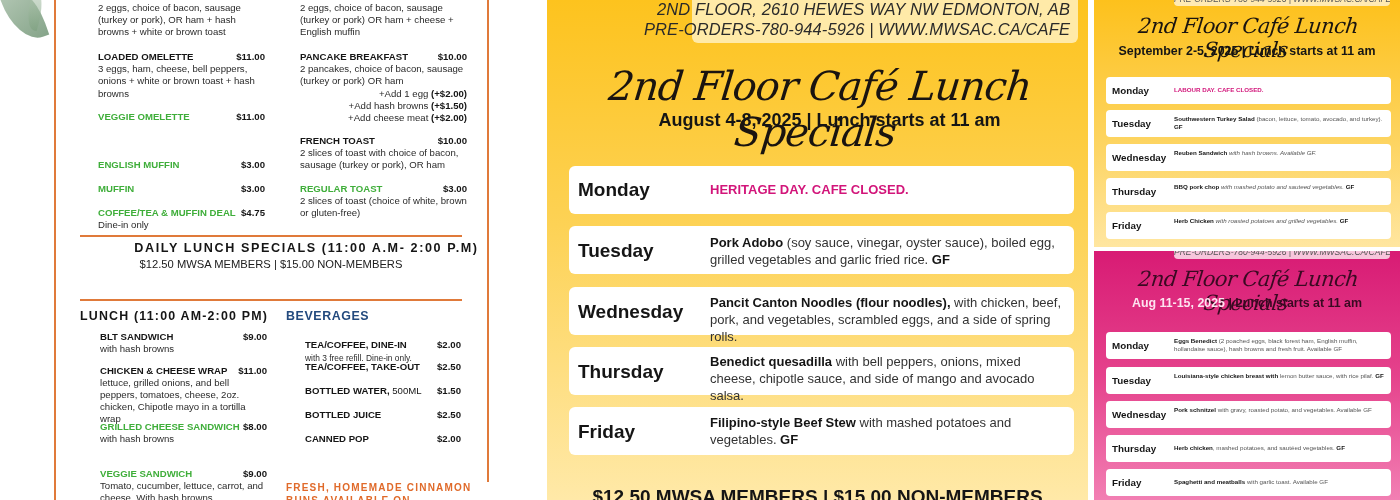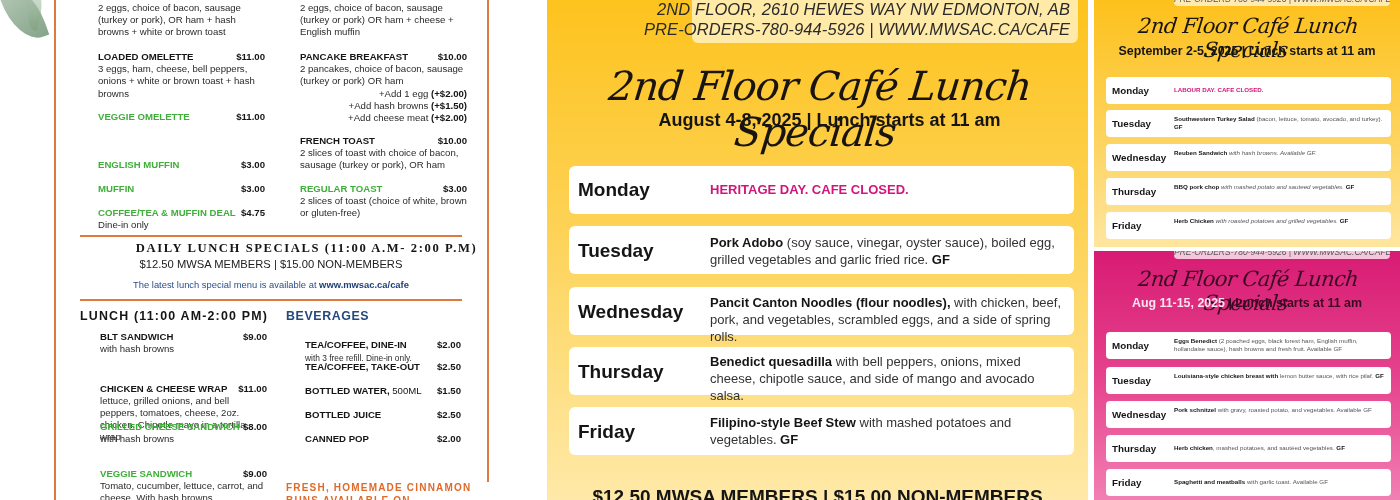--- a/index.html
+++ b/index.html
@@ -40,21 +40,21 @@
   .item-head .nm { color: #151515; }
   .item-head .nm.green { color: #3fae3a; }
   .item-head .pr { color: #151515; }
   .item-desc { color: #2a2a2a; font-size: 9.6px; }
   .addon { text-align: right; color: #2a2a2a; }
   .addon b { color: #151515; }
 
   .hr-orange { position: absolute; left: 80px; width: 382px; height: 2px; background: #e07a3a; }
   .daily-title {
     position: absolute; left: 56px; width: 501px; top: 241px; text-align: center;
-    font-weight: 700; letter-spacing: 1.6px; font-size: 12.6px; color: #151515; font-family: Liberation Serif, serif;
+    font-weight: 700; letter-spacing: 1.6px; font-size: 12.6px; color: #151515;
   }
   .daily-price {
     position: absolute; left: 56px; width: 430px; top: 258px; text-align: center;
     font-size: 11.2px; color: #202020;
   }
   .daily-note {
     position: absolute; left: 56px; width: 430px; top: 279px; text-align: center;
     font-size: 9.4px; color: #2b4f8c;
   }
   .daily-note b { font-weight: 700; color: #1e3f7a; }
@@ -220,35 +220,34 @@
           <span class="nm green">REGULAR TOAST</span>
           <span class="pr">$3.00</span>
         </div>
       <div class="item-desc">2 slices of toast (choice of white, brown or gluten-free)</div>
     </div>
   </div>
 
   <div class="hr-orange" style="top:235px"></div>
   <div class="daily-title">DAILY LUNCH SPECIALS (11:00 A.M- 2:00 P.M)</div>
   <div class="daily-price">$12.50 MWSA MEMBERS | $15.00 NON-MEMBERS</div>
-  <div class="daily-note"><span>The latest lunch special menu is available at </span><b>www.mwsac.ca/cafe</b></div>
   <div class="hr-orange" style="top:299px"></div>
 
   <div class="section-title lunch">LUNCH (11:00 AM-2:00 PM)</div>
   <div class="section-title bev">BEVERAGES</div>
 
   <div class="lunch-col">
     <div class="item" style="top:0px">
       <div class="item-head">
           <span class="nm">BLT SANDWICH</span>
           <span class="pr">$9.00</span>
         </div>
       <div class="item-desc">with hash browns</div>
     </div>
-    <div class="item" style="top:52px">
+    <div class="item" style="top:34px">
       <div class="item-head">
           <span class="nm">CHICKEN &amp; CHEESE WRAP</span>
           <span class="pr">$11.00</span>
         </div>
       <div class="item-desc">lettuce, grilled onions, and bell peppers, tomatoes, cheese, 2oz. chicken, Chipotle mayo in a tortilla wrap</div>
     </div>
     <div class="item" style="top:90px">
       <div class="item-head">
           <span class="nm green">GRILLED CHEESE SANDWICH</span>
           <span class="pr">$8.00</span>

